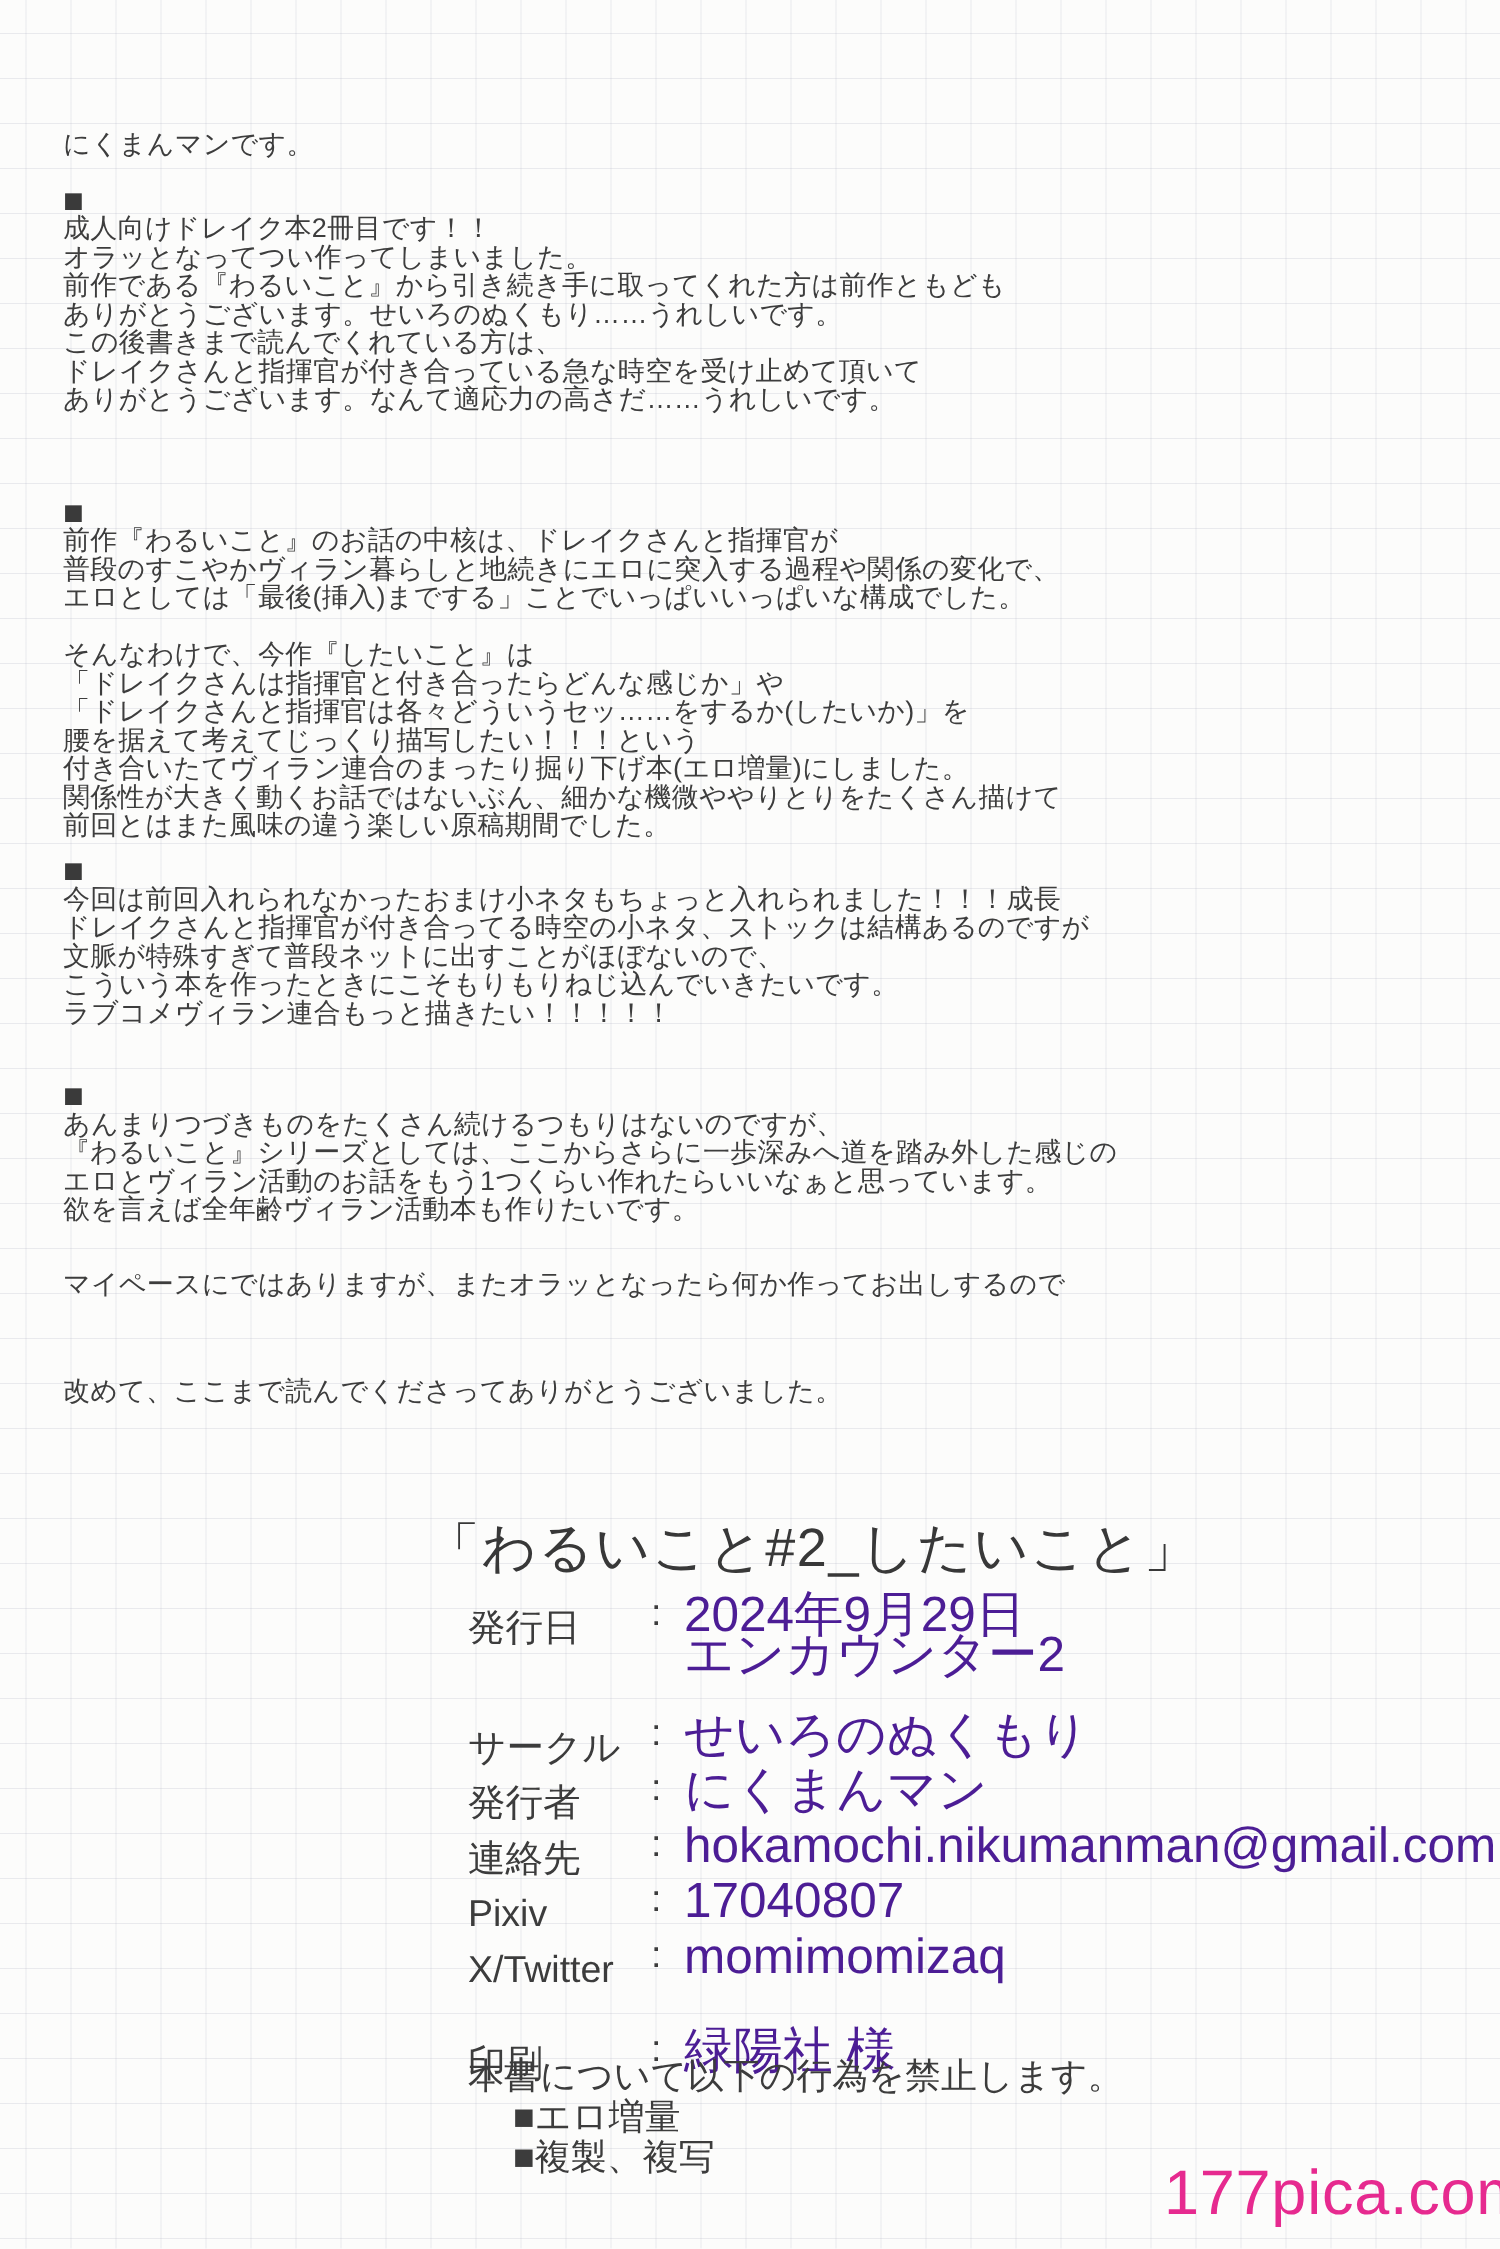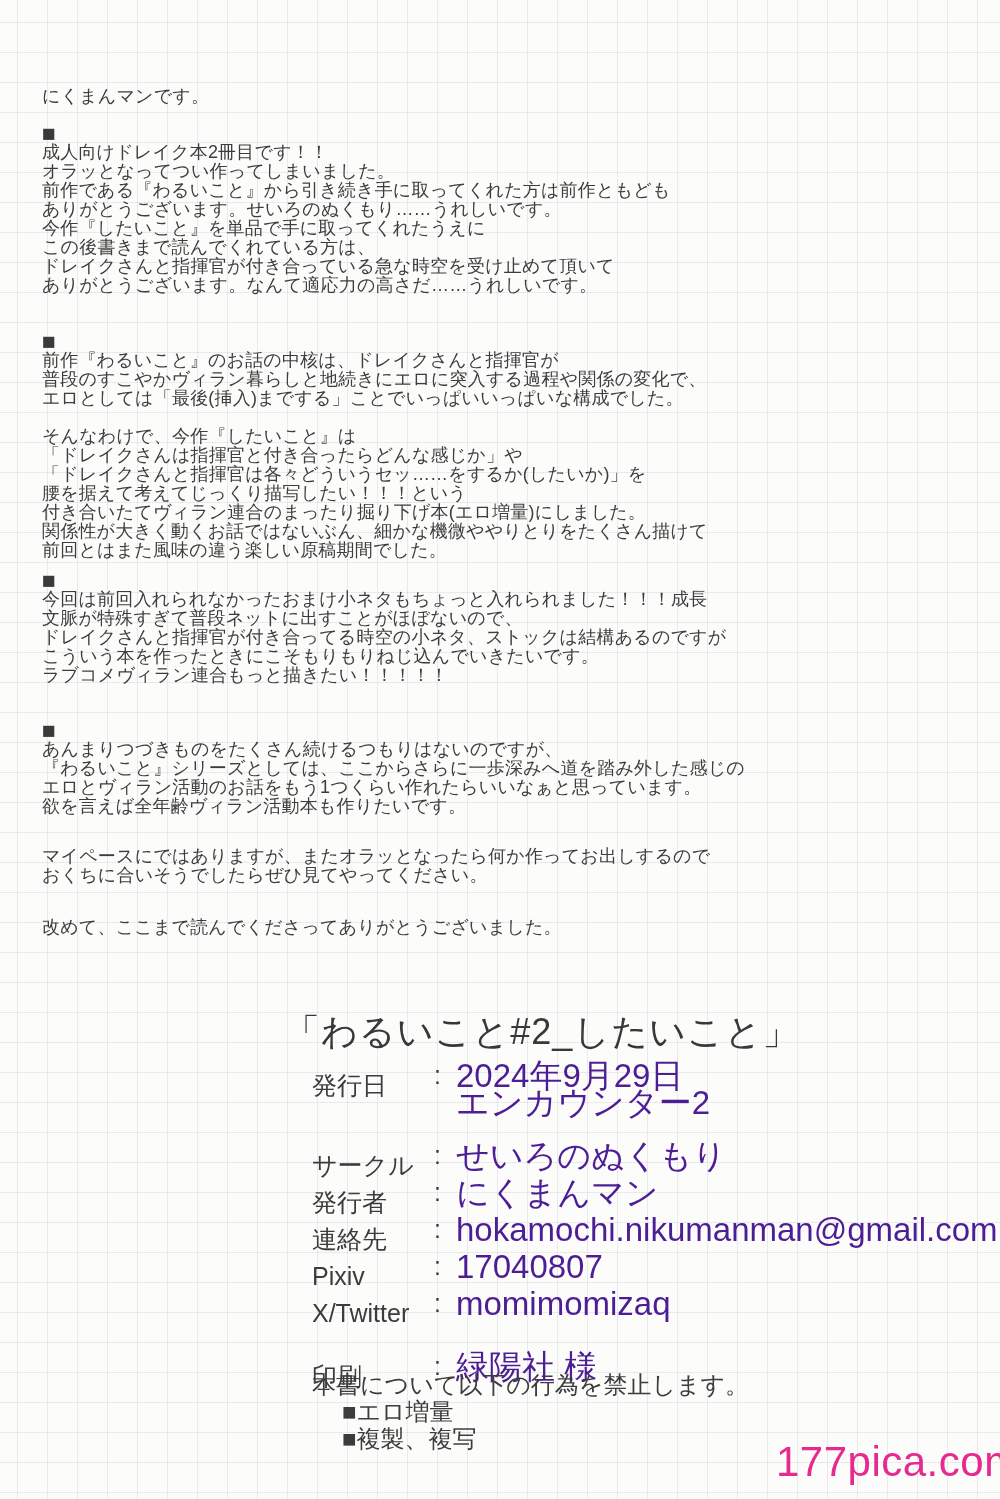--- a/index.html
+++ b/index.html
@@ -42,21 +42,20 @@
 <body>
 
 <div class="abs bline" style="top:87px;left:42px;">にくまんマンです。</div>
 
 <div class="abs" style="top:124px;left:42px;">
     <div class="marker">■</div>
     <div class="bline">成人向けドレイク本2冊目です！！</div>
     <div class="bline">オラッとなってつい作ってしまいました。</div>
     <div class="bline">前作である『わるいこと』から引き続き手に取ってくれた方は前作ともども</div>
     <div class="bline">ありがとうございます。せいろのぬくもり……うれしいです。</div>
-    <div class="bline">今作『したいこと』を単品で手に取ってくれたうえに</div>
     <div class="bline">この後書きまで読んでくれている方は、</div>
     <div class="bline">ドレイクさんと指揮官が付き合っている急な時空を受け止めて頂いて</div>
     <div class="bline">ありがとうございます。なんて適応力の高さだ……うれしいです。</div>
   </div>
 
 <div class="abs" style="top:332px;left:42px;">
     <div class="marker">■</div>
     <div class="bline">前作『わるいこと』のお話の中核は、ドレイクさんと指揮官が</div>
     <div class="bline">普段のすこやかヴィラン暮らしと地続きにエロに突入する過程や関係の変化で、</div>
     <div class="bline">エロとしては「最後(挿入)までする」ことでいっぱいいっぱいな構成でした。</div>
@@ -66,37 +65,36 @@
     <div class="bline">「ドレイクさんと指揮官は各々どういうセッ……をするか(したいか)」を</div>
     <div class="bline">腰を据えて考えてじっくり描写したい！！！という</div>
     <div class="bline">付き合いたてヴィラン連合のまったり掘り下げ本(エロ増量)にしました。</div>
     <div class="bline">関係性が大きく動くお話ではないぶん、細かな機微ややりとりをたくさん描けて</div>
     <div class="bline">前回とはまた風味の違う楽しい原稿期間でした。</div>
   </div>
 
 <div class="abs" style="top:571px;left:42px;">
     <div class="marker">■</div>
     <div class="bline">今回は前回入れられなかったおまけ小ネタもちょっと入れられました！！！成長</div>
+    <div class="bline">ドレイクさんと指揮官が付き合ってる時空の小ネタ、ストックは結構あるのですが</div>
     <div class="bline">文脈が特殊すぎて普段ネットに出すことがほぼないので、</div>
-    <div class="bline">ドレイクさんと指揮官が付き合ってる時空の小ネタ、ストックは結構あるのですが</div>
     <div class="bline">こういう本を作ったときにこそもりもりねじ込んでいきたいです。</div>
     <div class="bline">ラブコメヴィラン連合もっと描きたい！！！！！</div>
   </div>
 
 <div class="abs" style="top:721px;left:42px;">
     <div class="marker">■</div>
     <div class="bline">あんまりつづきものをたくさん続けるつもりはないのですが、</div>
     <div class="bline">『わるいこと』シリーズとしては、ここからさらに一歩深みへ道を踏み外した感じの</div>
     <div class="bline">エロとヴィラン活動のお話をもう1つくらい作れたらいいなぁと思っています。</div>
     <div class="bline">欲を言えば全年齢ヴィラン活動本も作りたいです。</div>
   </div>
 
 <div class="abs" style="top:847px;left:42px;">
     <div class="bline">マイペースにではありますが、またオラッとなったら何か作ってお出しするので</div>
-    <div class="bline">おくちに合いそうでしたらぜひ見てやってください。</div>
   </div>
 
 <div class="abs bline" style="top:918px;left:42px;">改めて、ここまで読んでくださってありがとうございました。</div>
 
 <div class="abs c-title" style="top:1012px;left:284px;">「わるいこと#2_したいこと」</div>
 
 <div class="abs" style="top:1062px;left:312px;">
     <div class="c-row">
       <span class="c-label">発行日</span>
       <span class="c-colon">:</span>

